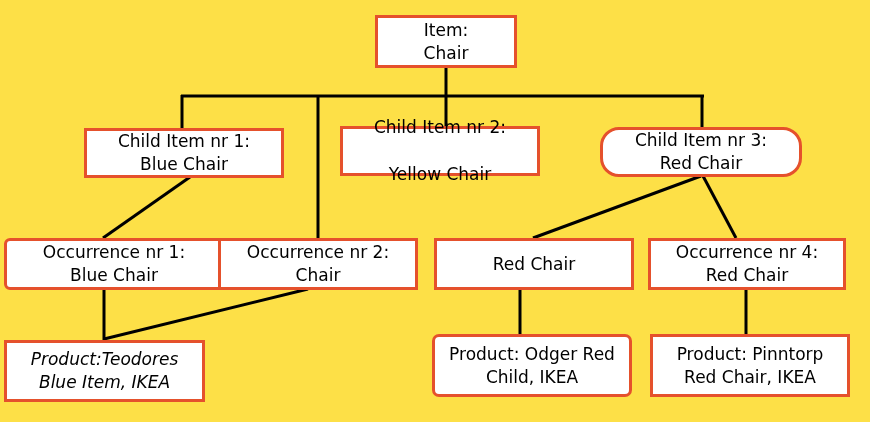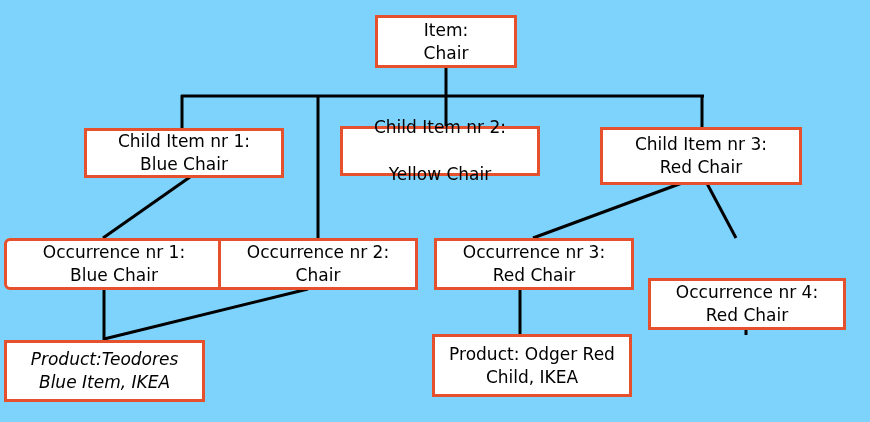--- a/index.html
+++ b/index.html
@@ -5,21 +5,21 @@
   html, body {
     margin: 0;
     padding: 0;
     background: #ffffff;
     font-family: "DejaVu Sans", "Liberation Sans", sans-serif;
   }
   #canvas {
     position: relative;
     width: 870px;
     height: 422px;
-    background: #7dd3fc;
+    background: #fde047;
     overflow: hidden;
   }
   #edges-svg {
     position: absolute;
     left: 0;
     top: 0;
     width: 870px;
     height: 422px;
   }
   #edges-svg line {
@@ -38,27 +38,27 @@
     justify-content: center;
     text-align: center;
     font-size: 17px;
     line-height: 23px;
     white-space: nowrap;
   }
   
   #n-item   { left: 375px; top:  15px; width: 142px; height: 53px; }
   #n-child1 { left:  84px; top: 128px; width: 200px; height: 50px; align-items: center; }
   #n-child2 { left: 340px; top: 126px; width: 200px; height: 50px; gap: 24px; }
-  #n-child3 { left: 600px; top: 127px; width: 202px; height: 58px; }
+  #n-child3 { left: 600px; top: 127px; width: 202px; height: 50px; border-radius: 19px; }
   #n-occ1   { left:   4px; top: 238px; width: 220px; height: 52px; border-radius: 6px; }
   #n-occ2   { left: 218px; top: 238px; width: 200px; height: 52px; text-align: center; }
   #n-occ3   { left: 434px; top: 238px; width: 200px; height: 52px; }
-  #n-occ4   { left: 648px; top: 238px; width: 198px; height: 52px; margin-top: 40px; }
+  #n-occ4   { left: 648px; top: 238px; width: 198px; height: 52px; }
   #n-prod1  { left:   4px; top: 340px; width: 201px; height: 62px; font-style: italic; }
-  #n-prod2  { left: 432px; top: 334px; width: 200px; height: 63px; }
+  #n-prod2  { left: 432px; top: 334px; width: 200px; height: 63px; border-radius: 7px; }
   #n-prod3  { left: 650px; top: 334px; width: 200px; height: 63px; }
 </style>
 </head>
 <body>
 
 <div id="canvas">
 
   <svg id="edges-svg" viewBox="0 0 870 422" xmlns="http://www.w3.org/2000/svg">
 
     <line x1="446" y1="68" x2="446" y2="128"></line>
@@ -110,33 +110,36 @@
     <div>Occurrence nr 1:</div>
     <div>Blue Chair</div>
   </div>
 
   <div class="node" id="n-occ2">
     <div>Occurrence nr 2:</div>
     <div>Chair</div>
   </div>
 
   <div class="node" id="n-occ3">
-    <div>Occurrence nr 3:</div>
     <div>Red Chair</div>
   </div>
 
   <div class="node" id="n-occ4">
     <div>Occurrence nr 4:</div>
     <div>Red Chair</div>
   </div>
 
   <div class="node" id="n-prod1">
     <div>Product:Teodores</div>
     <div>Blue Item, IKEA</div>
   </div>
 
   <div class="node" id="n-prod2">
     <div>Product: Odger Red</div>
     <div>Child, IKEA</div>
   </div>
 
+  <div class="node" id="n-prod3">
+    <div>Product: Pinntorp</div>
+    <div>Red Chair, IKEA</div>
+  </div>
 
 </div>
 
 </body></html>

